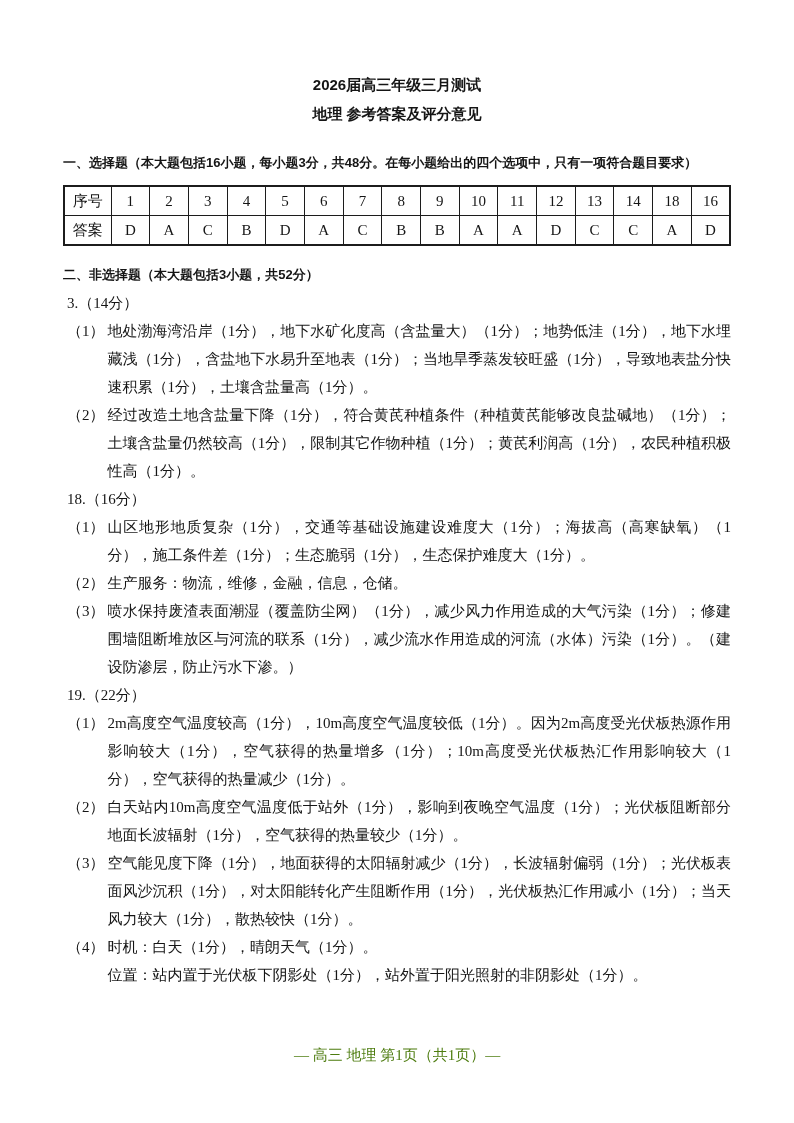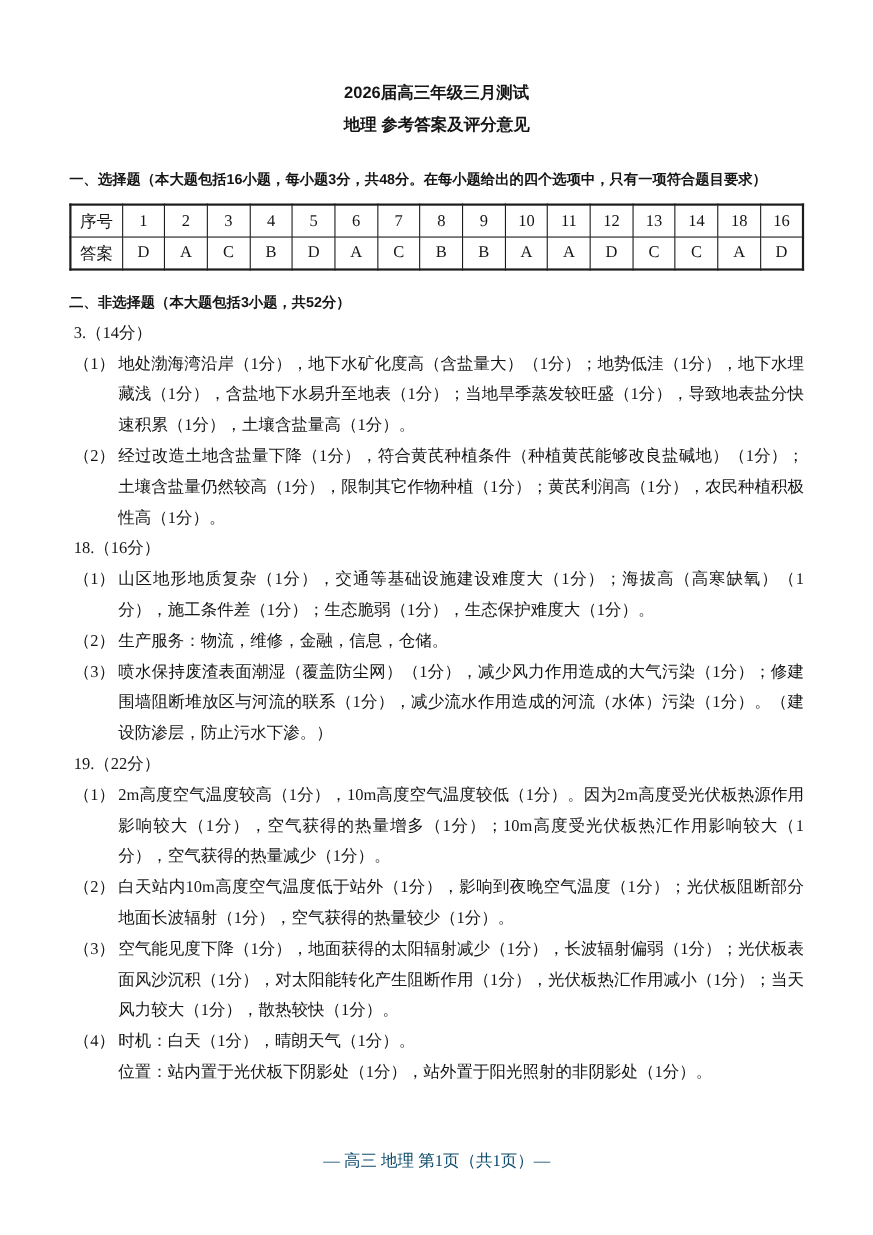--- a/index.html
+++ b/index.html
@@ -55,21 +55,21 @@
   .item-label{flex:0 0 auto;margin-right:3px;white-space:nowrap;}
   .item-body{flex:1;min-width:0;}
   .item-body p{margin:0;text-align:justify;}
   .footer{
     position:absolute;
     left:0;
     top:1046px;
     width:100%;
     text-align:center;
     font-size:15px;
-    color:#0c4a6e;
+    color:#4d7c0f;
   }
 </style>
 </head>
 <body>
 
 <div class="page">
 
   <div class="titles">
     <h1 class="title">2026届高三年级三月测试</h1>
     <h1 class="title">地理 参考答案及评分意见</h1>

